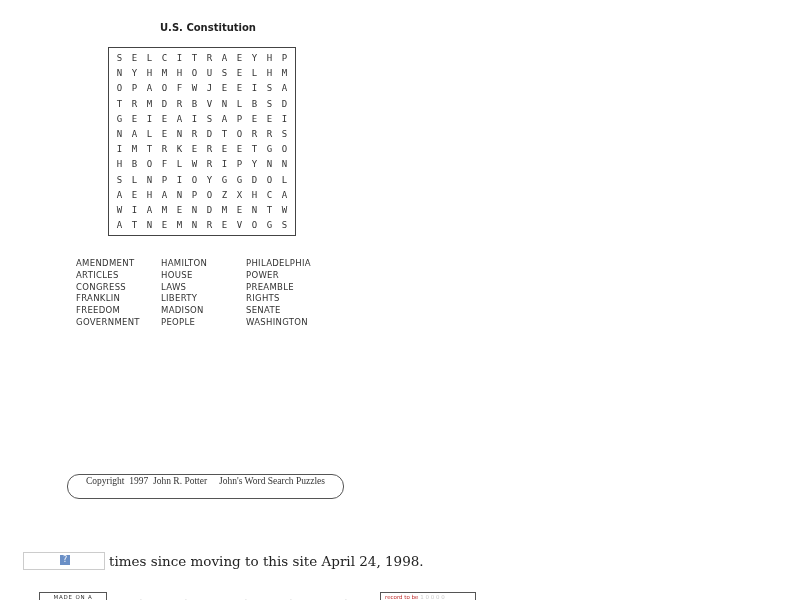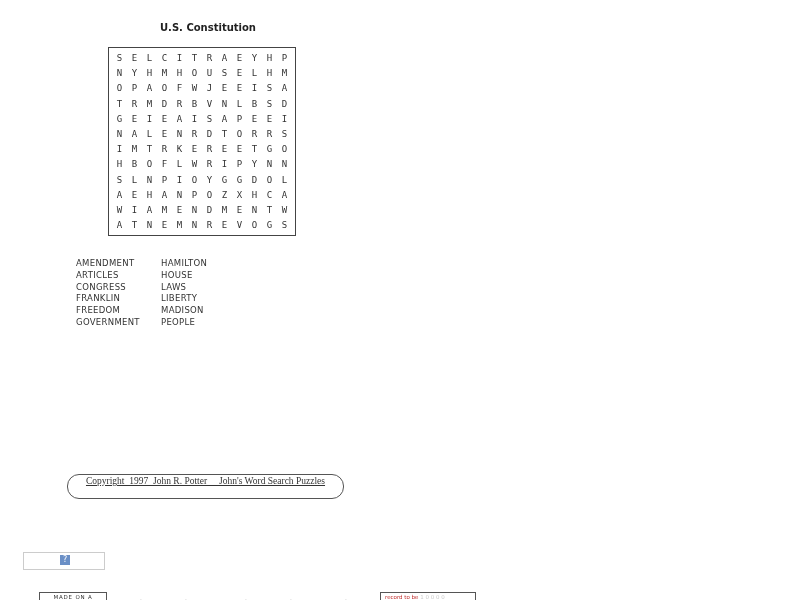--- a/index.html
+++ b/index.html
@@ -207,30 +207,39 @@
     <span>GOVERNMENT</span>
   </div>
   <div class="col col2">
     <span>HAMILTON</span>
     <span>HOUSE</span>
     <span>LAWS</span>
     <span>LIBERTY</span>
     <span>MADISON</span>
     <span>PEOPLE</span>
   </div>
+  <div class="col col3">
+    <span>PHILADELPHIA</span>
+    <span>POWER</span>
+    <span>PREAMBLE</span>
+    <span>RIGHTS</span>
+    <span>SENATE</span>
+    <span>WASHINGTON</span>
+  </div>
 </div>
 
 <div class="copyright">
-  <div style="white-space:pre;text-decoration:underline;">Copyright  1997  John R. Potter     John's Word Search Puzzles</div>
+  <div style="white-space:pre;">Copyright  1997  John R. Potter     John's Word Search Puzzles</div>
 </div>
 
 <div class="access">
   <span class="counter">
     <span class="q">?</span>
   </span>
+  <span>times since moving to this site April 24, 1998.</span>
 </div>
 
 <div class="made-on">MADE ON A</div>
 <span class="dots" style="left:140px">·</span>
 <span class="dots" style="left:185px">·</span>
 <span class="dots" style="left:245px">·</span>
 <span class="dots" style="left:290px">·</span>
 <span class="dots" style="left:345px">·</span>
 <div class="record-badge">
   <span>record to be</span>

